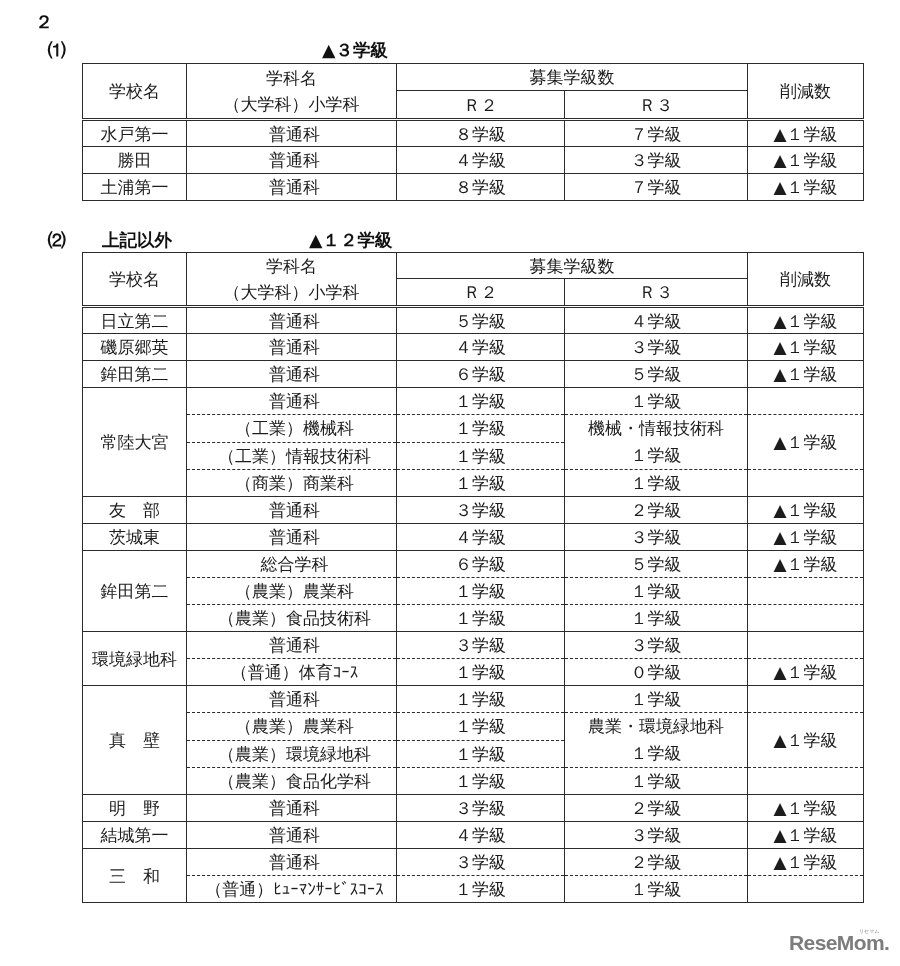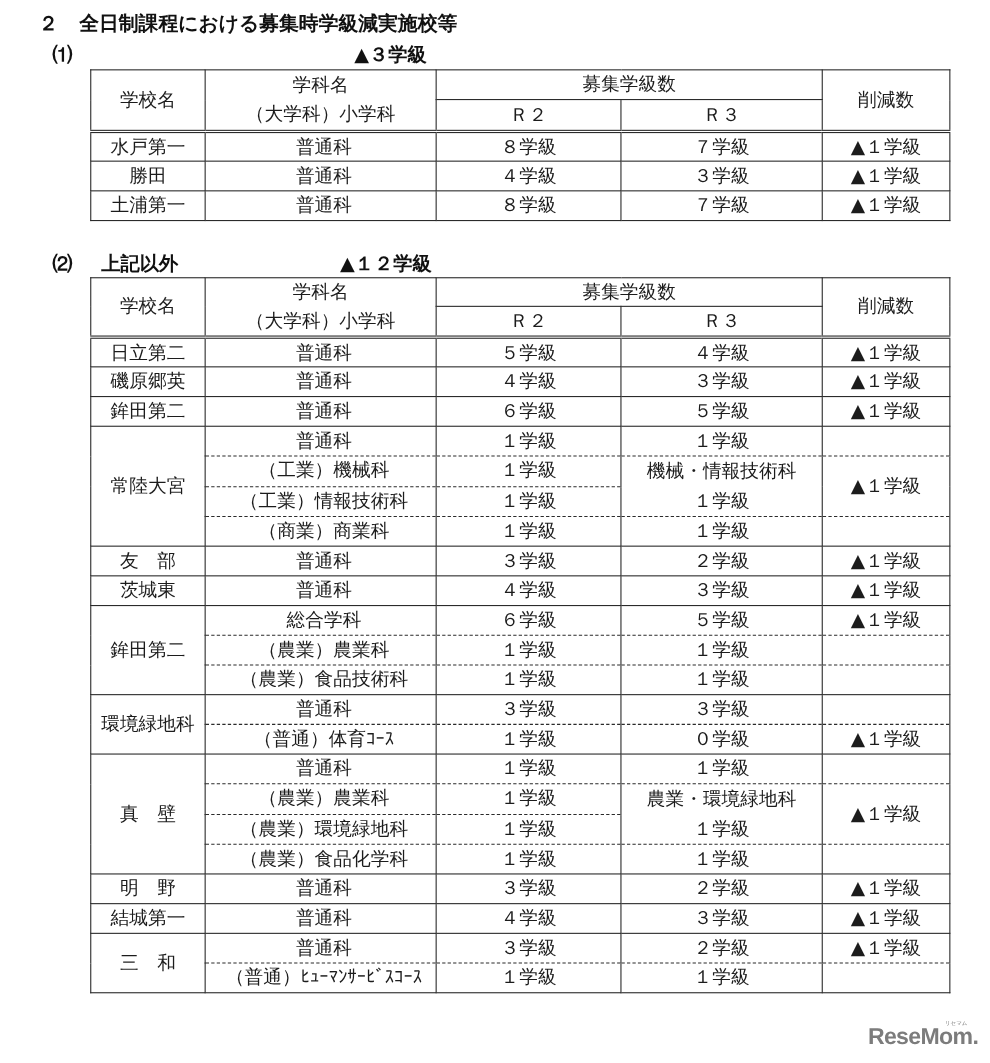--- a/index.html
+++ b/index.html
@@ -61,21 +61,20 @@
   }
   #watermark .kana {
     position: absolute; left: 70px; top: 0; font-size: 5px; line-height: 6px;
   }
 </style>
 </head>
 <body>
 
 <div id="h-main" class="heading">
   <span style="left:35px">２</span>
-  <span style="left:72px">全日制課程における募集時学級減実施校等</span>
 </div>
 
 <div id="h-sec1" class="heading">
   <span style="left:48px">⑴</span>
   <span style="left:322px">▲３学級</span>
 </div>
 
 <table id="table1" class="grid">
   <colgroup>
     <col style="width:104px">
@@ -119,21 +118,21 @@
       <td class="left">普通科</td>
       <td class="num">８学級</td>
       <td class="num">７学級</td>
       <td class="num">▲１学級</td>
     </tr>
   </tbody>
 </table>
 
 <div id="h-sec2" class="heading">
   <span style="left:48px">⑵</span>
-  <span style="left:92px">上記以外</span>
+  <span style="left:102px">上記以外</span>
   <span style="left:309px">▲１２学級</span>
 </div>
 
 <table id="table2" class="grid">
   <colgroup>
     <col style="width:104px">
       <col style="width:210px">
       <col style="width:168px">
       <col style="width:183px">
       <col style="width:116px">

